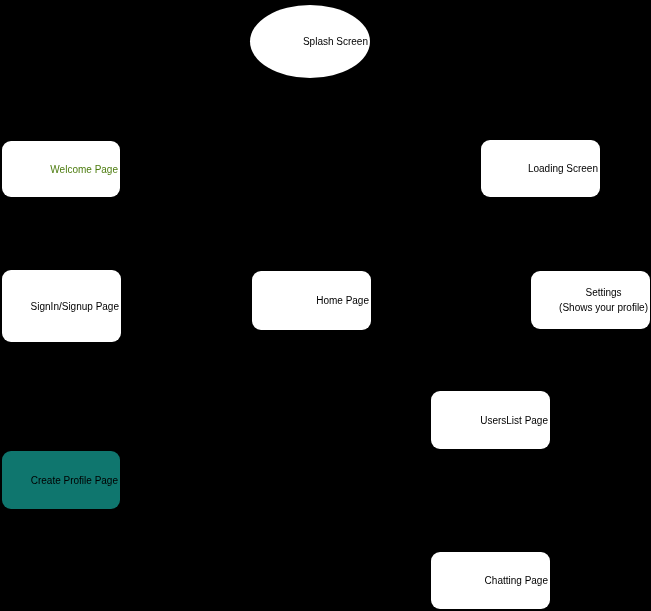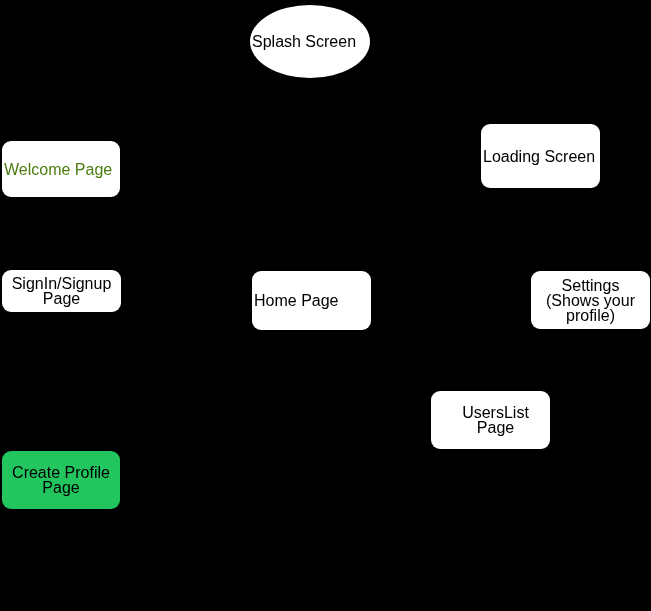--- a/index.html
+++ b/index.html
@@ -18,56 +18,59 @@
     width: 651px;
     height: 611px;
     background: #000000;
   }
   .node {
     position: absolute;
     background: #ffffff;
     color: #000000;
     display: flex;
     align-items: center;
-    justify-content: flex-start;
+    justify-content: flex-end;
     text-align: center;
     box-sizing: border-box;
-    font-size: 16px;
+    font-size: 10px;
     line-height: 15px;
   }
   .node.rounded { border-radius: 9px; }
   .node.rect    { border-radius: 0; }
   .node.ellipse { border-radius: 50%; }
   .node-label {
     white-space: pre-line;
     padding: 0 2px;
   }
 </style>
 </head>
 <body>
 
 <div id="diagram" style="background: rgb(0, 0, 0);">
     <div class="node ellipse" style="left: 250px; top: 5px; width: 120px; height: 73px; background: rgb(255, 255, 255); color: rgb(0, 0, 0);">
       <span class="node-label">Splash Screen</span>
     </div>
     <div class="node rounded" style="left: 2px; top: 141px; width: 118px; height: 56px; background: rgb(255, 255, 255); color: #4d7c0f;">
       <span class="node-label">Welcome Page</span>
     </div>
-    <div class="node rounded" style="left: 481px; top: 124px; width: 119px; height: 64px; background: rgb(255, 255, 255); color: rgb(0, 0, 0);">
+    <div class="node rounded" style="left: 481px; top: 140px; width: 119px; height: 57px; background: rgb(255, 255, 255); color: rgb(0, 0, 0);">
       <span class="node-label">Loading Screen</span>
     </div>
-    <div class="node rounded" style="left: 2px; top: 270px; width: 119px; height: 42px; background: rgb(255, 255, 255); color: rgb(0, 0, 0);">
+    <div class="node rounded" style="left: 2px; top: 270px; width: 119px; height: 72px; background: rgb(255, 255, 255); color: rgb(0, 0, 0);">
       <span class="node-label">SignIn/Signup Page</span>
     </div>
     <div class="node rounded" style="left: 252px; top: 271px; width: 119px; height: 59px; background: rgb(255, 255, 255); color: rgb(0, 0, 0);">
       <span class="node-label">Home Page</span>
     </div>
     <div class="node rounded" style="left: 531px; top: 271px; width: 119px; height: 58px; background: rgb(255, 255, 255); color: rgb(0, 0, 0);">
       <span class="node-label">Settings
 (Shows your profile)</span>
     </div>
     <div class="node rounded" style="left: 431px; top: 391px; width: 119px; height: 58px; background: rgb(255, 255, 255); color: rgb(0, 0, 0); padding-left: 10px;">
       <span class="node-label">UsersList Page</span>
     </div>
-    <div class="node rounded" style="left: 2px; top: 451px; width: 118px; height: 58px; background: #22c55e; color: rgb(0, 0, 0);">
+    <div class="node rounded" style="left: 2px; top: 451px; width: 118px; height: 58px; background: #0f766e; color: rgb(0, 0, 0);">
       <span class="node-label">Create Profile Page</span>
+    </div>
+    <div class="node rounded" style="left: 431px; top: 552px; width: 119px; height: 57px; background: rgb(255, 255, 255); color: rgb(0, 0, 0);">
+      <span class="node-label">Chatting Page</span>
     </div>
   </div>
 
 </body></html>

